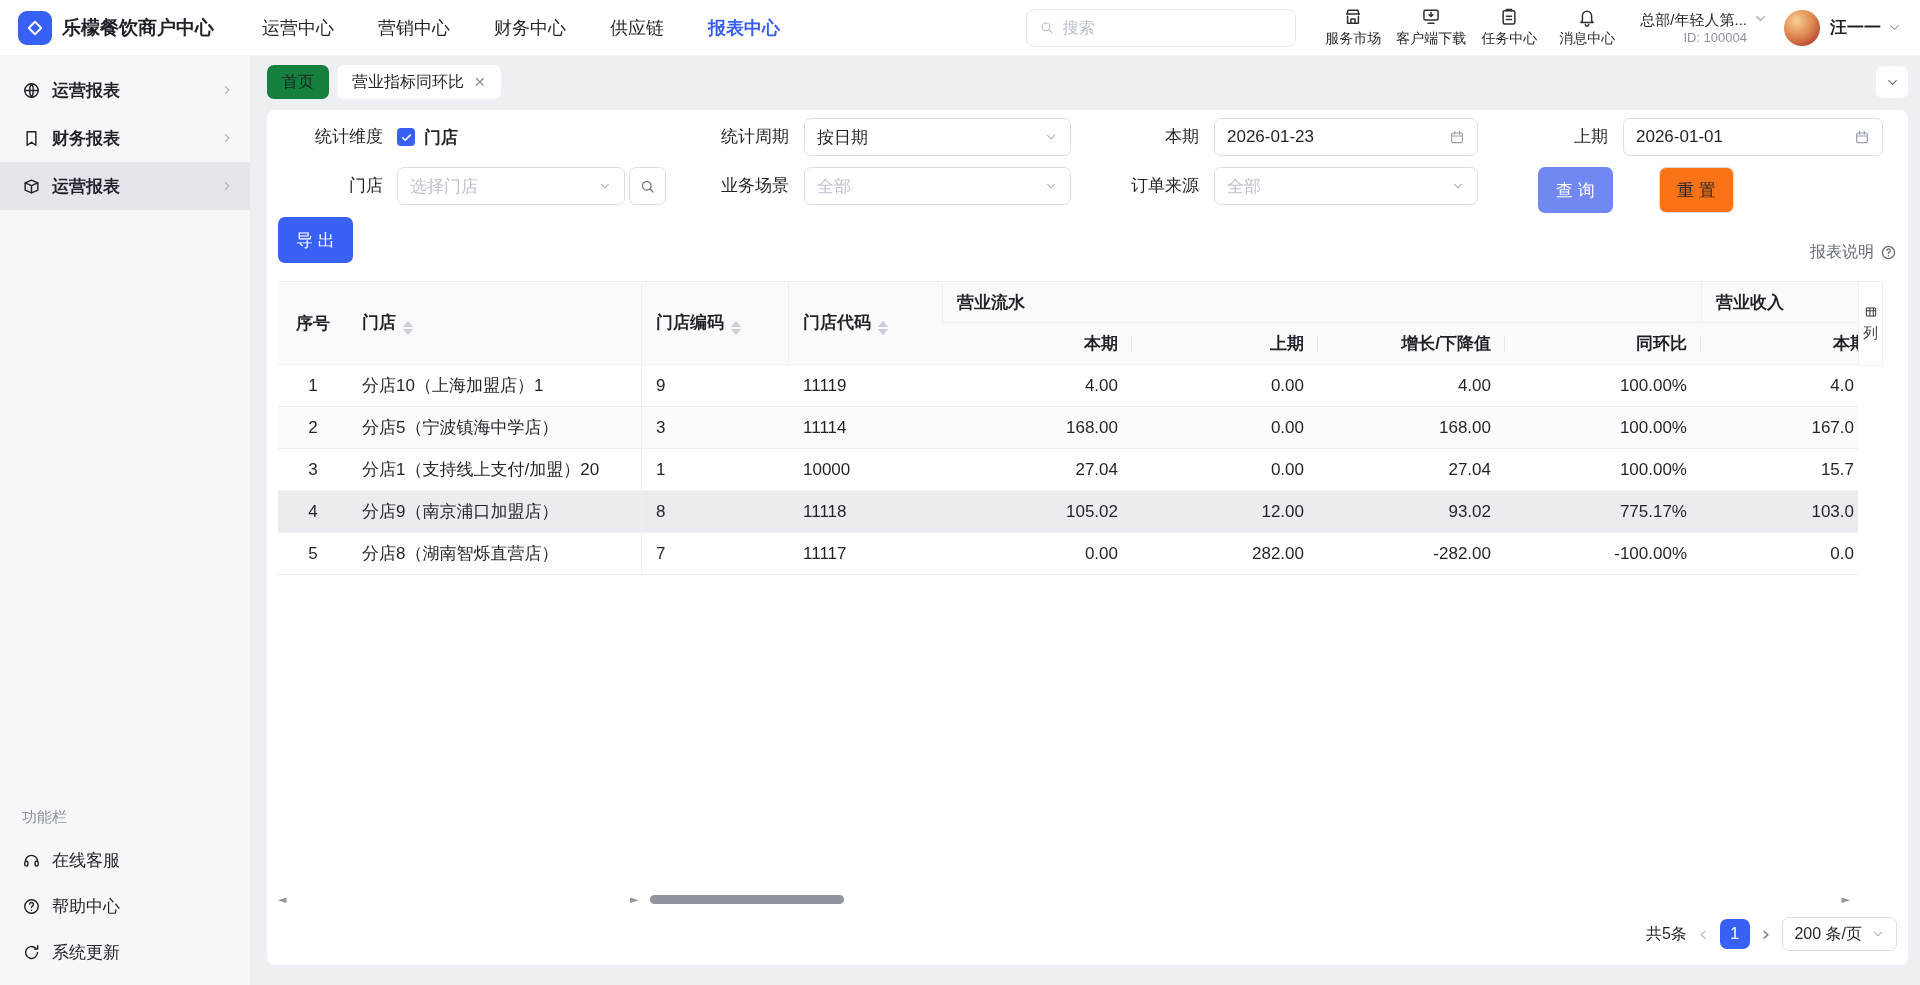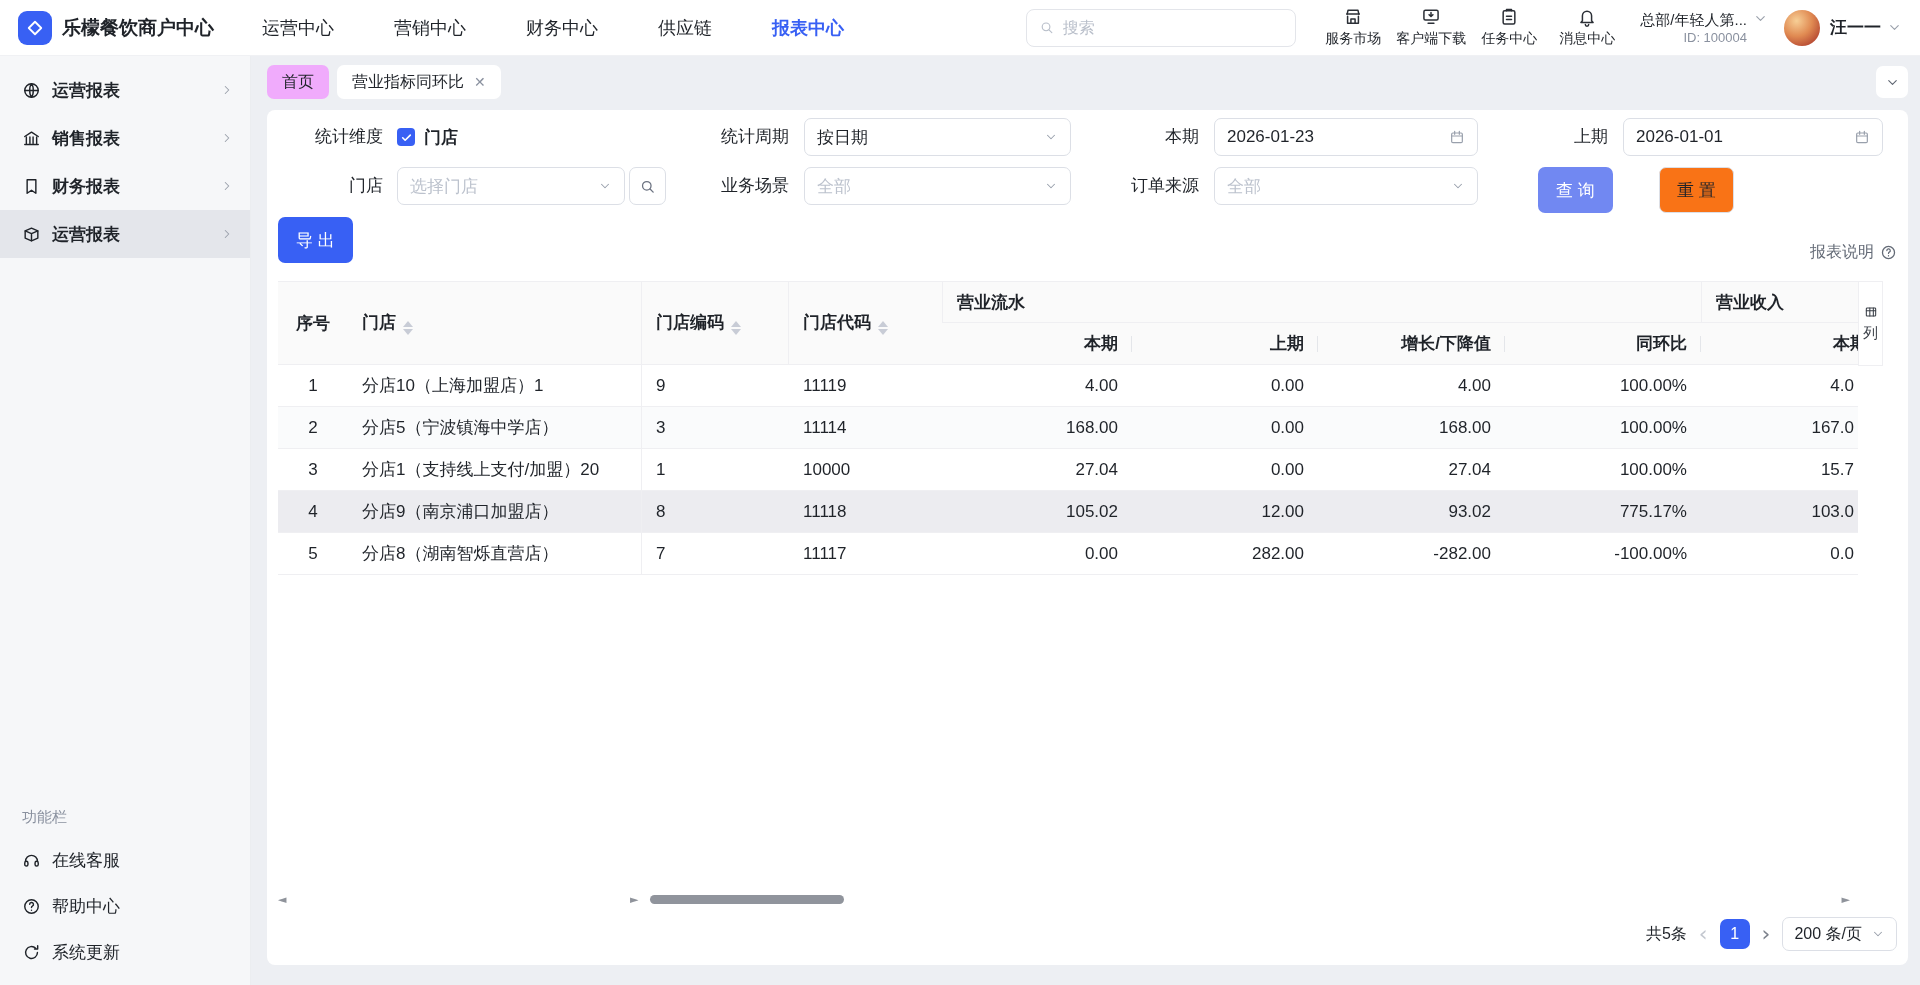--- a/index.html
+++ b/index.html
@@ -8,21 +8,21 @@
   }
   *{box-sizing:border-box;margin:0;padding:0}
   html,body{width:1920px;height:985px;overflow:hidden}
   body{font-family:"Liberation Sans","DejaVu Sans",sans-serif;font-size:17px;color:var(--text);background:var(--bg)}
   .ico{display:block;stroke:currentColor;fill:none;stroke-width:1.8;stroke-linecap:round;stroke-linejoin:round}
 
   
   .topbar{height:56px;background:#fff;display:flex;align-items:center;padding:0 18px;border-bottom:1px solid #f0f1f4}
   .logo{width:34px;height:34px;border-radius:9px;background:var(--primary);display:flex;align-items:center;justify-content:center;flex:none}
   .brand{font-size:19px;font-weight:700;margin-left:10px;white-space:nowrap}
-  .topnav{display:flex;gap:60px;margin-left:48px;font-size:18px;font-weight:500}
+  .topnav{display:flex;gap:44px;margin-left:48px;font-size:18px;font-weight:500}
   .topnav .nav-item{cursor:pointer;white-space:nowrap}
   .topnav .nav-item.active{color:var(--primary);font-weight:600}
   .search-box{margin-left:auto;width:270px;height:38px;border:1px solid #e3e5ea;border-radius:8px;display:flex;align-items:center;gap:8px;padding:0 12px;color:#b9bfca;background:#fff}
   .search-box input{border:none;outline:none;width:100%;font-size:16px;color:var(--text);background:transparent}
   .search-box input::placeholder{color:#b9bfca}
   .quick-links{display:flex;margin-left:18px}
   .quick-link{width:78px;display:flex;flex-direction:column;align-items:center;gap:3px;cursor:pointer}
   .quick-link .ql-icon{color:#2b2f36}
   .quick-link .ql-label{font-size:14px;white-space:nowrap}
   .org{margin-left:14px;display:flex;align-items:flex-start;gap:6px;cursor:pointer}
@@ -38,21 +38,21 @@
   .sidebar{width:251px;background:var(--sidebar-bg);border-right:1px solid #ebedf0;display:flex;flex-direction:column;padding-top:10px}
   .side-item{height:48px;display:flex;align-items:center;gap:11px;padding:0 16px 0 22px;font-weight:600;cursor:pointer;white-space:nowrap}
   .side-item .s-chev{margin-left:auto;color:#9aa0ab}
   .side-item.active{background:#e4e6eb}
   .side-foot{margin-top:auto;padding-bottom:10px}
   .side-foot-title{padding:10px 22px;font-size:15px;color:var(--text-sec)}
   .foot-item{height:46px;display:flex;align-items:center;gap:11px;padding:0 22px;font-weight:500;cursor:pointer;white-space:nowrap}
 
   .main{flex:1;display:flex;flex-direction:column;min-width:0}
   .tabbar{height:52px;display:flex;align-items:center;gap:8px;padding:0 12px 0 16px}
-  .tab{height:34px;display:flex;align-items:center;padding:0 15px;border-radius:7px;font-size:16px;background:#f0abfc;cursor:pointer;white-space:nowrap}
+  .tab{height:34px;display:flex;align-items:center;padding:0 15px;border-radius:7px;font-size:16px;background:#15803d;cursor:pointer;white-space:nowrap}
   .tab.active{background:#fff;gap:10px}
   .tab .tab-close{color:#8a919f;font-size:14px;cursor:pointer}
   .tab-chevron{margin-left:auto;width:32px;height:32px;background:#fff;border-radius:7px;display:flex;align-items:center;justify-content:center;color:#5f6672;cursor:pointer}
 
   .card{margin:2px 12px 20px 16px;background:#fff;border-radius:8px;flex:1;padding:8px 11px 0;display:flex;flex-direction:column;min-height:0}
 
   
   .f-row{position:relative;height:38px}
   .f-row + .f-row{margin-top:11px}
   .f-label{position:absolute;top:0;line-height:38px;text-align:right;white-space:nowrap}
@@ -187,30 +187,20 @@
 
 <div class="shell">
 
   <aside class="sidebar">
     <div class="side-item">
       <svg class="ico" viewBox="0 0 24 24" width="19" height="19">
           <circle cx="12" cy="12" r="8.5"></circle>
           <path d="M3.5 12h17M12 3.5c3 3.2 3 13.8 0 17M12 3.5c-3 3.2-3 13.8 0 17"></path>
         </svg>
       <span>运营报表</span>
-      <svg class="ico s-chev" viewBox="0 0 24 24" width="14" height="14">
-          <path d="M9 6l6 6-6 6"></path>
-        </svg>
-    </div>
-    <div class="side-item">
-      <svg class="ico" viewBox="0 0 24 24" width="19" height="19">
-          <path d="M3.5 9.5L12 4l8.5 5.5"></path>
-          <path d="M5.5 10v8M10 10v8M14 10v8M18.5 10v8M3.5 19.5h17"></path>
-        </svg>
-      <span>销售报表</span>
       <svg class="ico s-chev" viewBox="0 0 24 24" width="14" height="14">
           <path d="M9 6l6 6-6 6"></path>
         </svg>
     </div>
     <div class="side-item">
       <svg class="ico" viewBox="0 0 24 24" width="19" height="19">
           <path d="M6.5 3.5h11v17l-5.5-3.8-5.5 3.8z"></path>
         </svg>
       <span>财务报表</span>
       <svg class="ico s-chev" viewBox="0 0 24 24" width="14" height="14">

